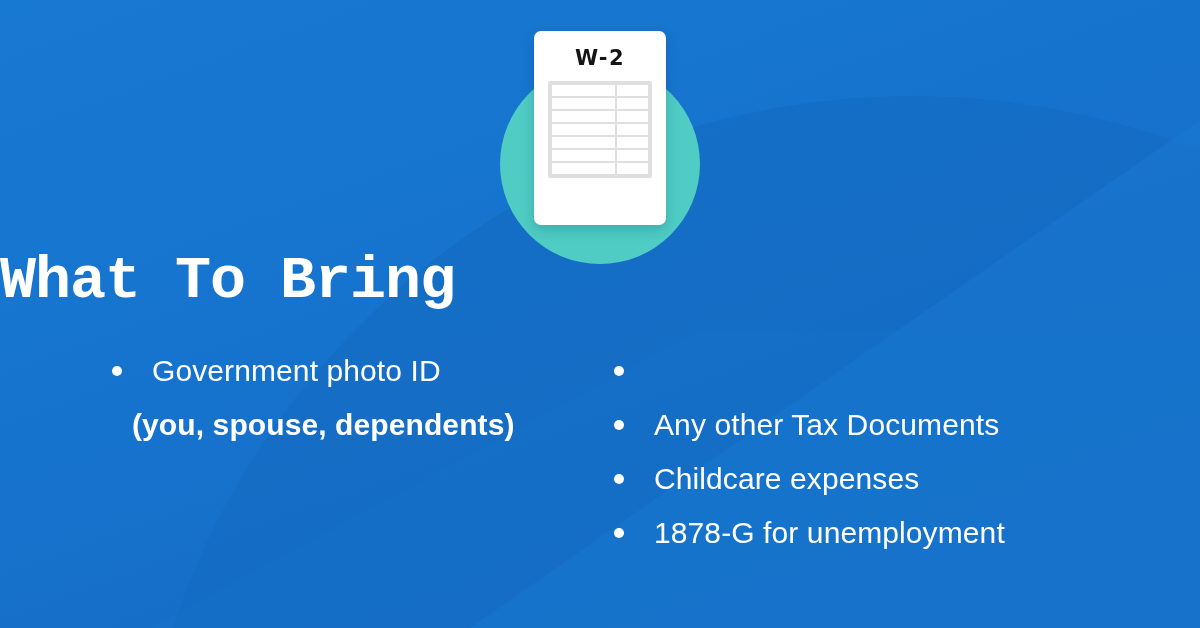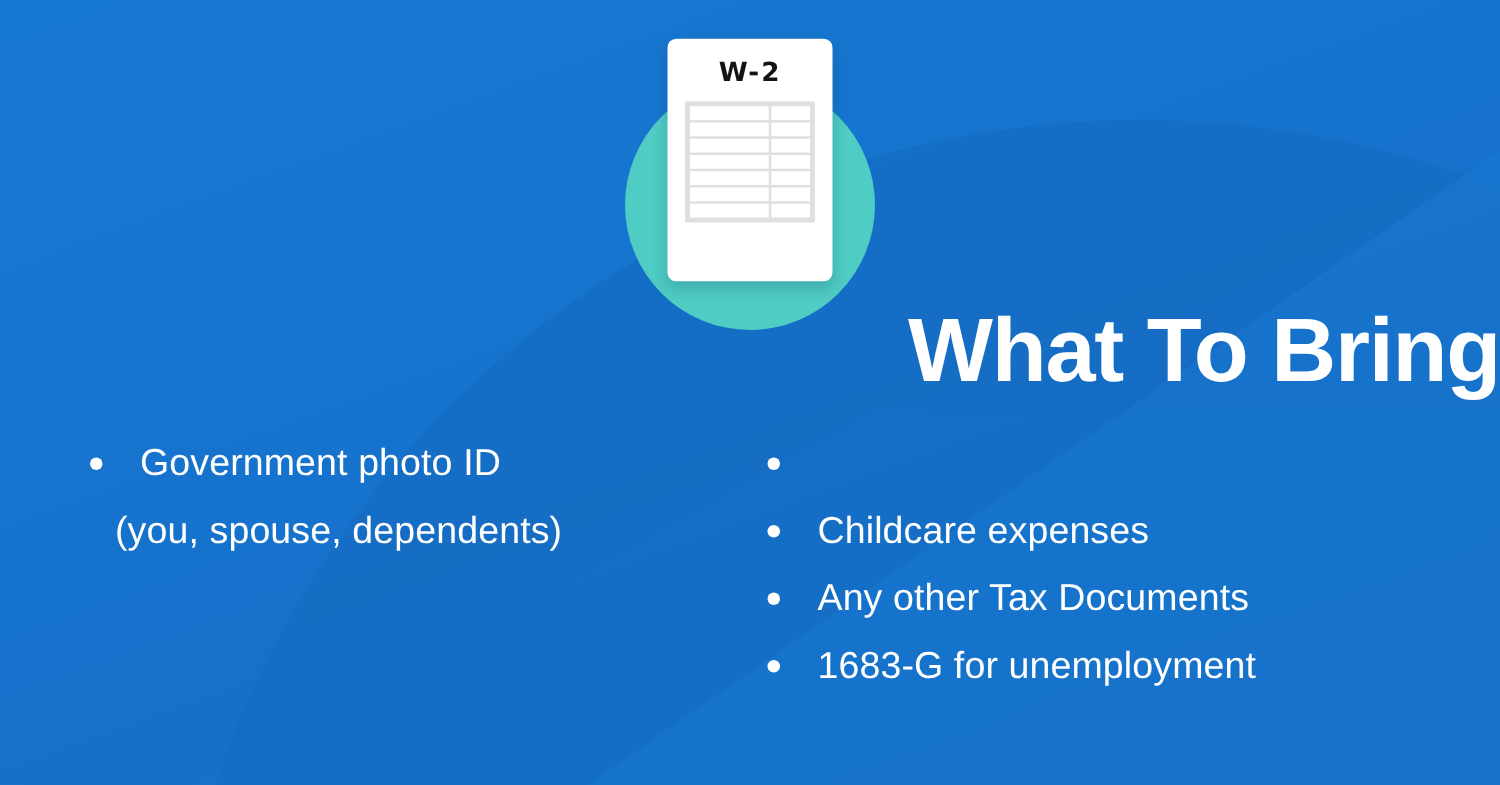--- a/index.html
+++ b/index.html
@@ -83,37 +83,37 @@
   }
   .doc-row { display:flex; gap:2px; height:11px; }
   .doc-cell { background:#FFFFFF; }
   .doc-cell.wide { flex:0 0 66%; }
   .doc-cell.narrow { flex:1 1 auto; }
 
   
   .headline {
     position:absolute;
     left:0; right:0; top:243px;
-    text-align:right;
+    text-align:left;
     color:#FFFFFF;
-    font-family:Liberation Sans, sans-serif;
+    font-family:Liberation Mono, monospace;
     font-weight:bold;
-    font-size:72px;
+    font-size:60px;
     line-height:76px;
     letter-spacing:-1px;
   }
 
   
   .columns {
     position:absolute;
     left:0; right:0; top:352px;
     display:flex;
   }
   .col { flex:0 0 50%; padding-left:0; }
-  .col-left  { padding-left:72px; }
+  .col-left  { padding-left:112px; }
   .col-right { padding-left:14px; }
 
   .bullet-row {
     display:flex;
     align-items:flex-start;
     min-height:54px;
   }
   .bullet-dot {
     flex:0 0 auto;
     width:10px; height:10px;
@@ -124,21 +124,21 @@
   }
   .bullet-dot.blank { background:transparent; }
   .bullet-text {
     color:#FFFFFF;
     font-size:30px;
     line-height:38px;
     font-family:"Liberation Sans", sans-serif;
     letter-spacing:.1px;
     white-space:nowrap;
   }
-  .bullet-row.cont .bullet-text { margin-left:-20px; }
+  .bullet-row.cont .bullet-text { margin-left:-20px;font-weight:bold; }
 </style>
 </head>
 <body>
 
 <div id="poster">
 
   <div class="bg-base"></div>
   <div class="bg-arc"></div>
 
   <div class="bg-wedge">
@@ -199,27 +199,27 @@
         <span class="bullet-text">(you, spouse, dependents)</span>
       </div>
     </div>
 
     <div class="col col-right">
       <div class="bullet-row">
         <span class="bullet-dot"></span>
       </div>
       <div class="bullet-row">
         <span class="bullet-dot"></span>
+        <span class="bullet-text">Any other Tax Documents</span>
+      </div>
+      <div class="bullet-row">
+        <span class="bullet-dot"></span>
         <span class="bullet-text">Childcare expenses</span>
       </div>
       <div class="bullet-row">
         <span class="bullet-dot"></span>
-        <span class="bullet-text">Any other Tax Documents</span>
-      </div>
-      <div class="bullet-row">
-        <span class="bullet-dot"></span>
-        <span class="bullet-text">1683-G for unemployment</span>
+        <span class="bullet-text">1878-G for unemployment</span>
       </div>
     </div>
 
   </div>
 
 </div>
 
 </body></html>

